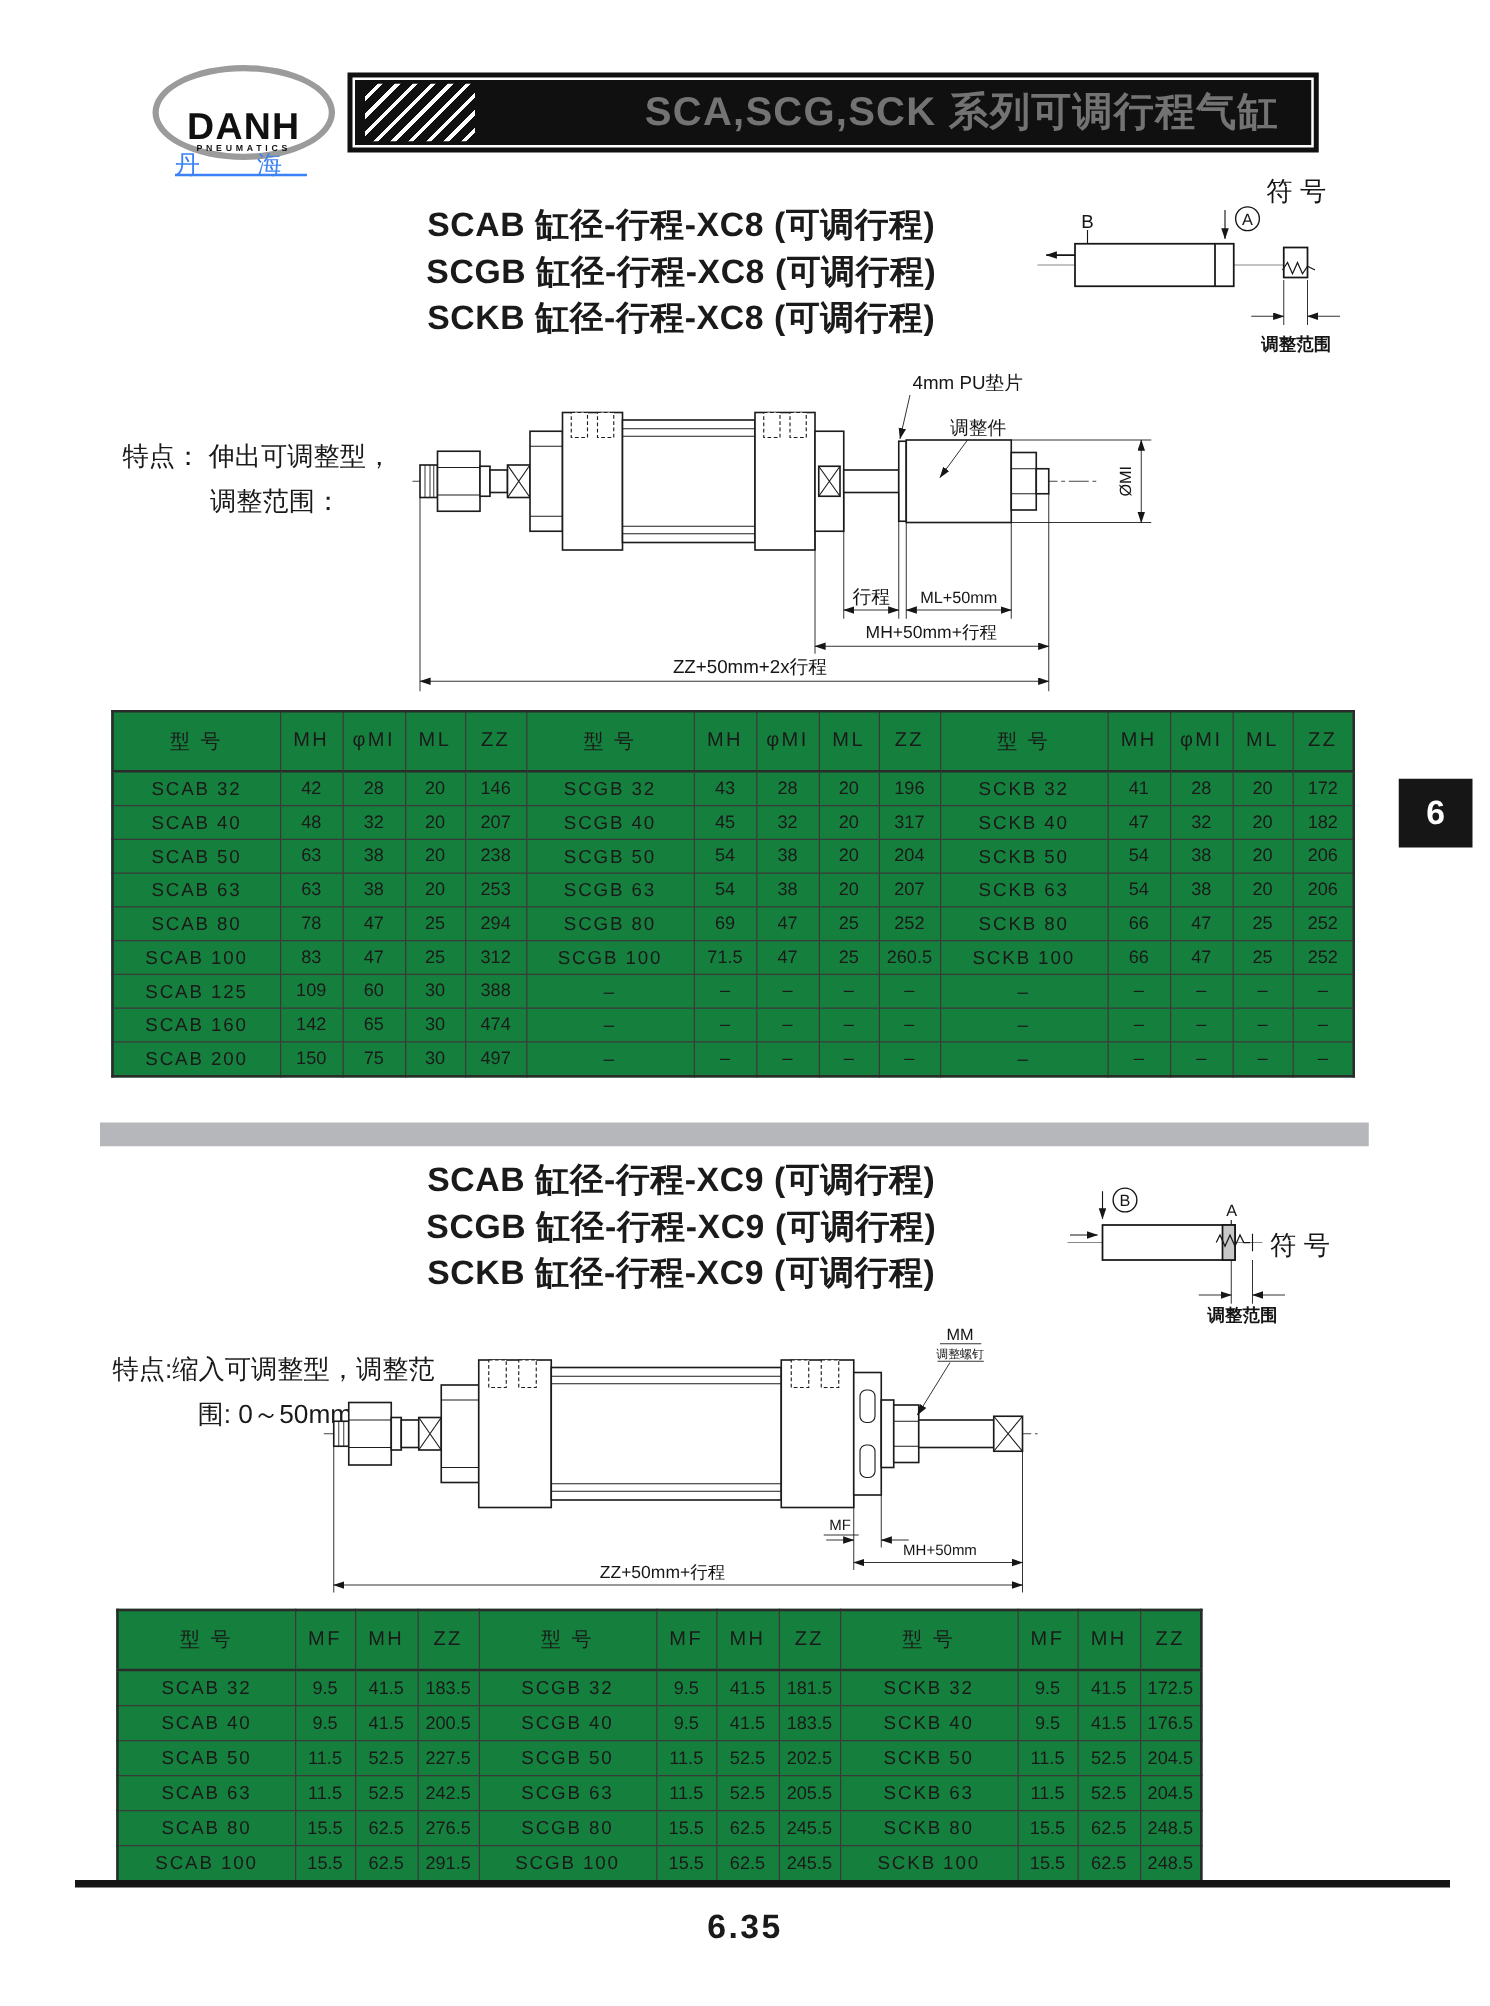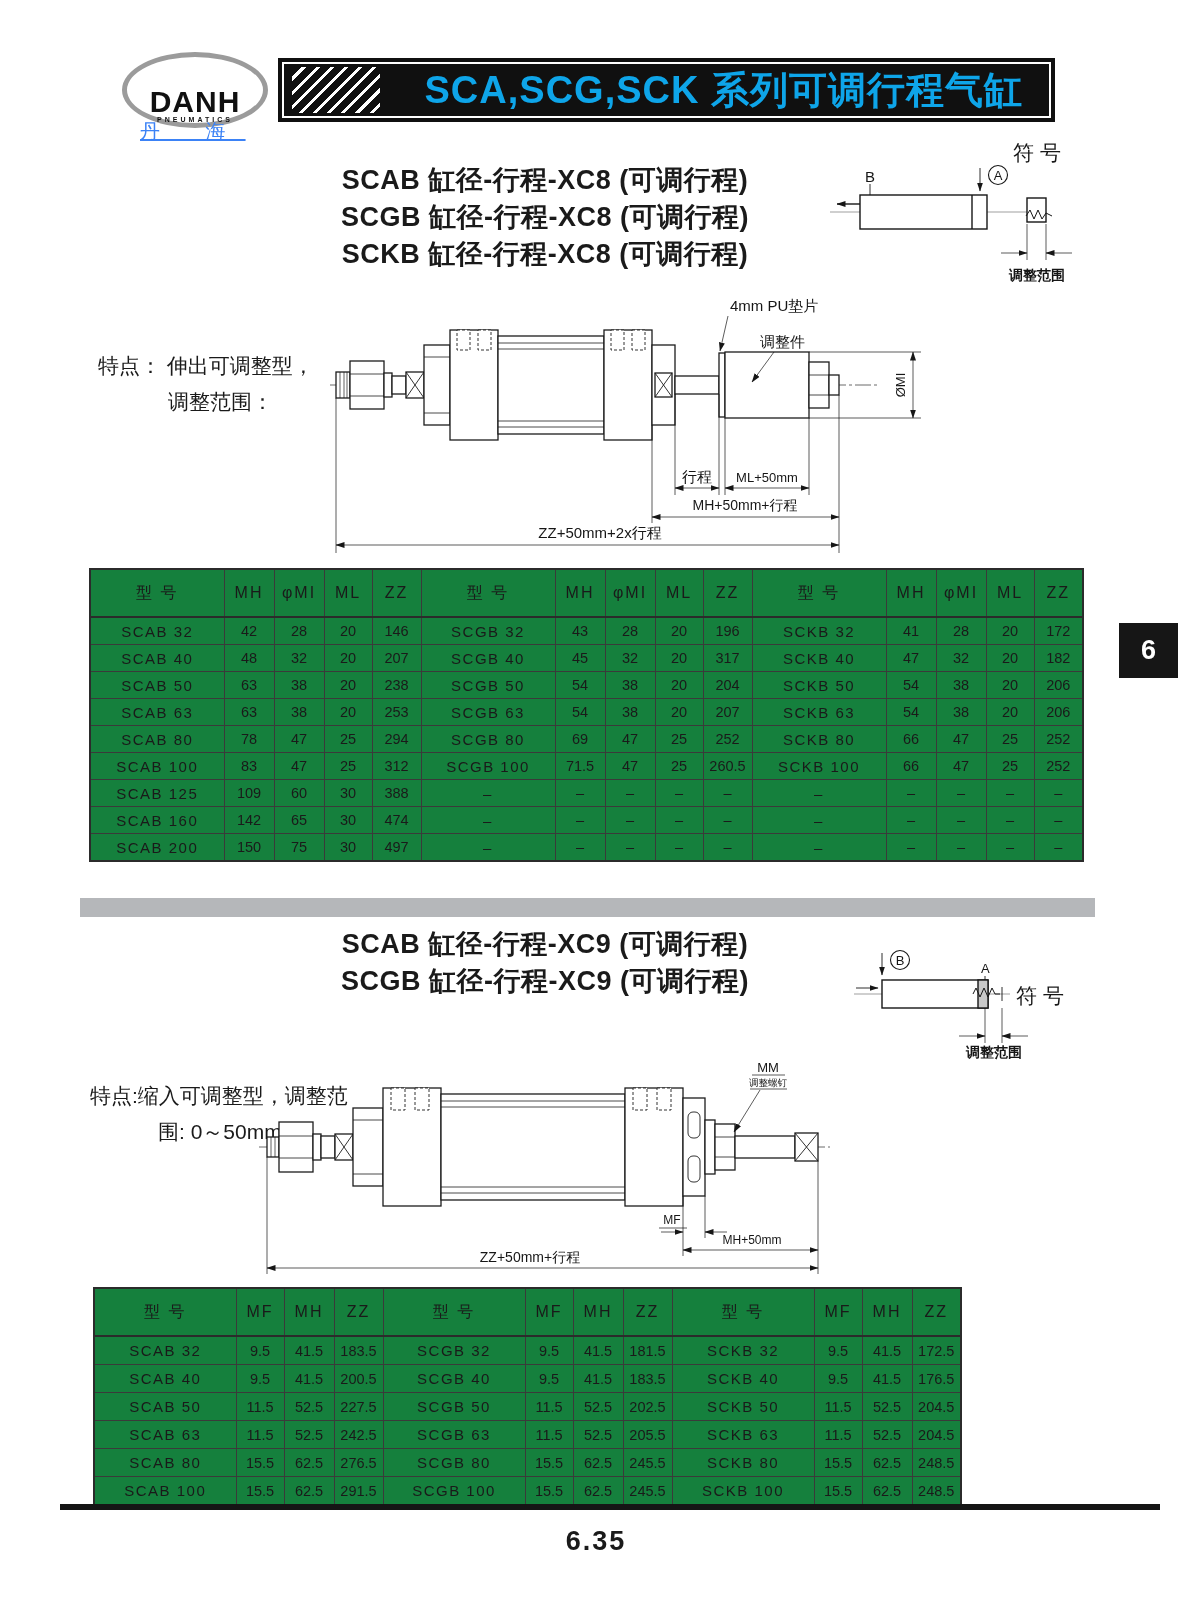--- a/index.html
+++ b/index.html
@@ -12,21 +12,21 @@
              display:flex;flex-direction:column;align-items:center;justify-content:flex-end;background:#fff;}
   .logo-brand{font-weight:900;font-size:30px;letter-spacing:1px;line-height:28px;color:#101010;}
   .logo-sub{font-size:7px;font-weight:700;letter-spacing:3px;color:#101010;}
   .logo-cn{left:140px;top:118px;width:110px;font-size:20px;letter-spacing:20px;color:#3b82f6;white-space:nowrap;text-decoration:underline;}
 
   .titlebar{left:278px;top:58px;width:777px;height:64px;background:#101010;box-sizing:border-box;}
   .titlebar-inner{position:absolute;left:4px;top:4px;right:4px;bottom:4px;border:2px solid #ffffff;
                   background:#101010;display:flex;align-items:center;}
   .stripes{position:absolute;left:8px;top:3px;width:88px;bottom:3px;
            background:repeating-linear-gradient(135deg,#101010 0 7px,#ffffff 7px 10px);}
-  .titlebar-text{margin-left:auto;padding-right:26px;color:#0ea5e9;font-weight:700;font-size:38px;letter-spacing:1px;white-space:nowrap;}
+  .titlebar-text{margin-left:auto;padding-right:26px;color:#737373;font-weight:700;font-size:32px;letter-spacing:1px;white-space:nowrap;}
 
   
   .models{left:280px;width:530px;text-align:center;font-weight:700;font-size:27px;line-height:37px;white-space:nowrap;}
   .models div{letter-spacing:0.5px;}
 
   .feature{font-size:21px;line-height:36px;color:#1a1a1a;}
   .feature .ind{padding-left:70px;}
 
   
   table.spec{border-collapse:collapse;table-layout:fixed;background:#15803d;}
@@ -367,20 +367,21 @@
 
   <div class="abs sidetab">
     <span>6</span>
   </div>
 
   <div class="abs graybar"></div>
 
   <div class="abs models" style="top:926px;">
     <div>SCAB 缸径-行程-XC9 (可调行程)</div>
     <div>SCGB 缸径-行程-XC9 (可调行程)</div>
+    <div>SCKB 缸径-行程-XC9 (可调行程)</div>
   </div>
 
   <svg class="abs" style="left:848px;top:943px;" width="270" height="118" viewBox="0 0 270 118">
     <defs>
       <marker id="s2" markerWidth="9" markerHeight="7" refX="8.5" refY="3" orient="auto" markerUnits="userSpaceOnUse">
         <path d="M0,0 L9,3 L0,6 Z" fill="#161616"></path>
       </marker>
     </defs>
     <g stroke="#161616" fill="none" stroke-width="1.4">
       <line x1="6" y1="51" x2="162" y2="51" stroke-width="0.7" stroke="#777"></line>

